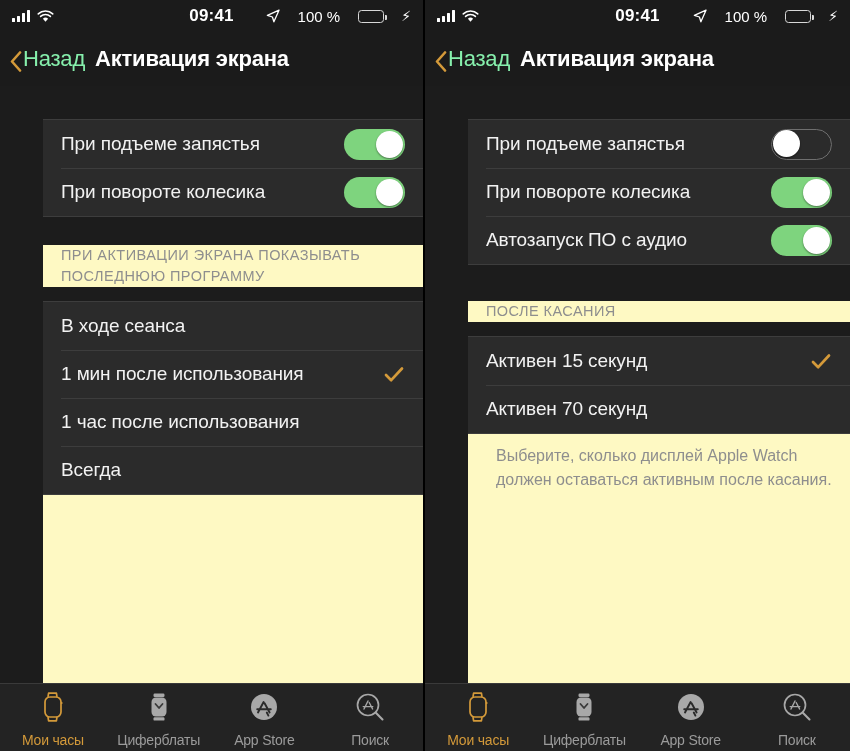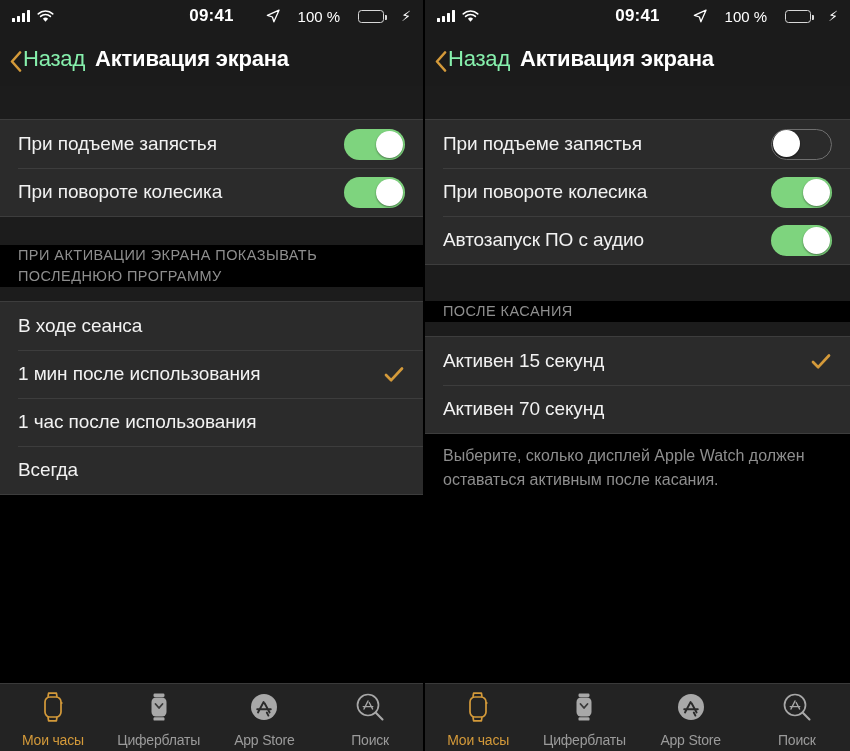--- a/index.html
+++ b/index.html
@@ -72,21 +72,21 @@
   .chev {
     width: 12px; height: 21px; display:block;
   }
   .back-label { font-size: 22px; letter-spacing: -.2px; }
   .nav-title {
     color: #fff; font-size: 22px; font-weight: bold;
     margin-left: 10px; letter-spacing: -.2px;
   }
 
   
-  .content { flex: 1 1 auto; background: #000000; overflow: hidden; }
+  .content { flex: 1 1 auto; background: #fef9c3; overflow: hidden; margin-left: 43px; }
   .gap { background: #1c1c1c; }
   .group { background: #2b2b2b; }
   .row {
     height: 48px;
     display: flex; align-items: center;
     padding: 0 18px;
     position: relative;
     cursor: pointer;
   }
   .row + .row:before {
@@ -120,21 +120,21 @@
   }
 
   
   .sect-head {
     color: #8e8e8e; font-size: 14.5px;
     letter-spacing: .45px; line-height: 21px;
     padding: 0 18px;
   }
   .sect-foot {
     color: #8e8e8e; font-size: 16px;
-    line-height: 24px; padding: 10px 18px 0 18px;
+    line-height: 24px; padding: 10px 18px 0 28px;
   }
 
   
   .tabbar {
     flex: 0 0 68px; height: 68px;
     background: #232323;
     border-top: 1px solid #3a3a3a;
     display: flex; align-items: flex-start;
     padding-top: 7px;
   }

